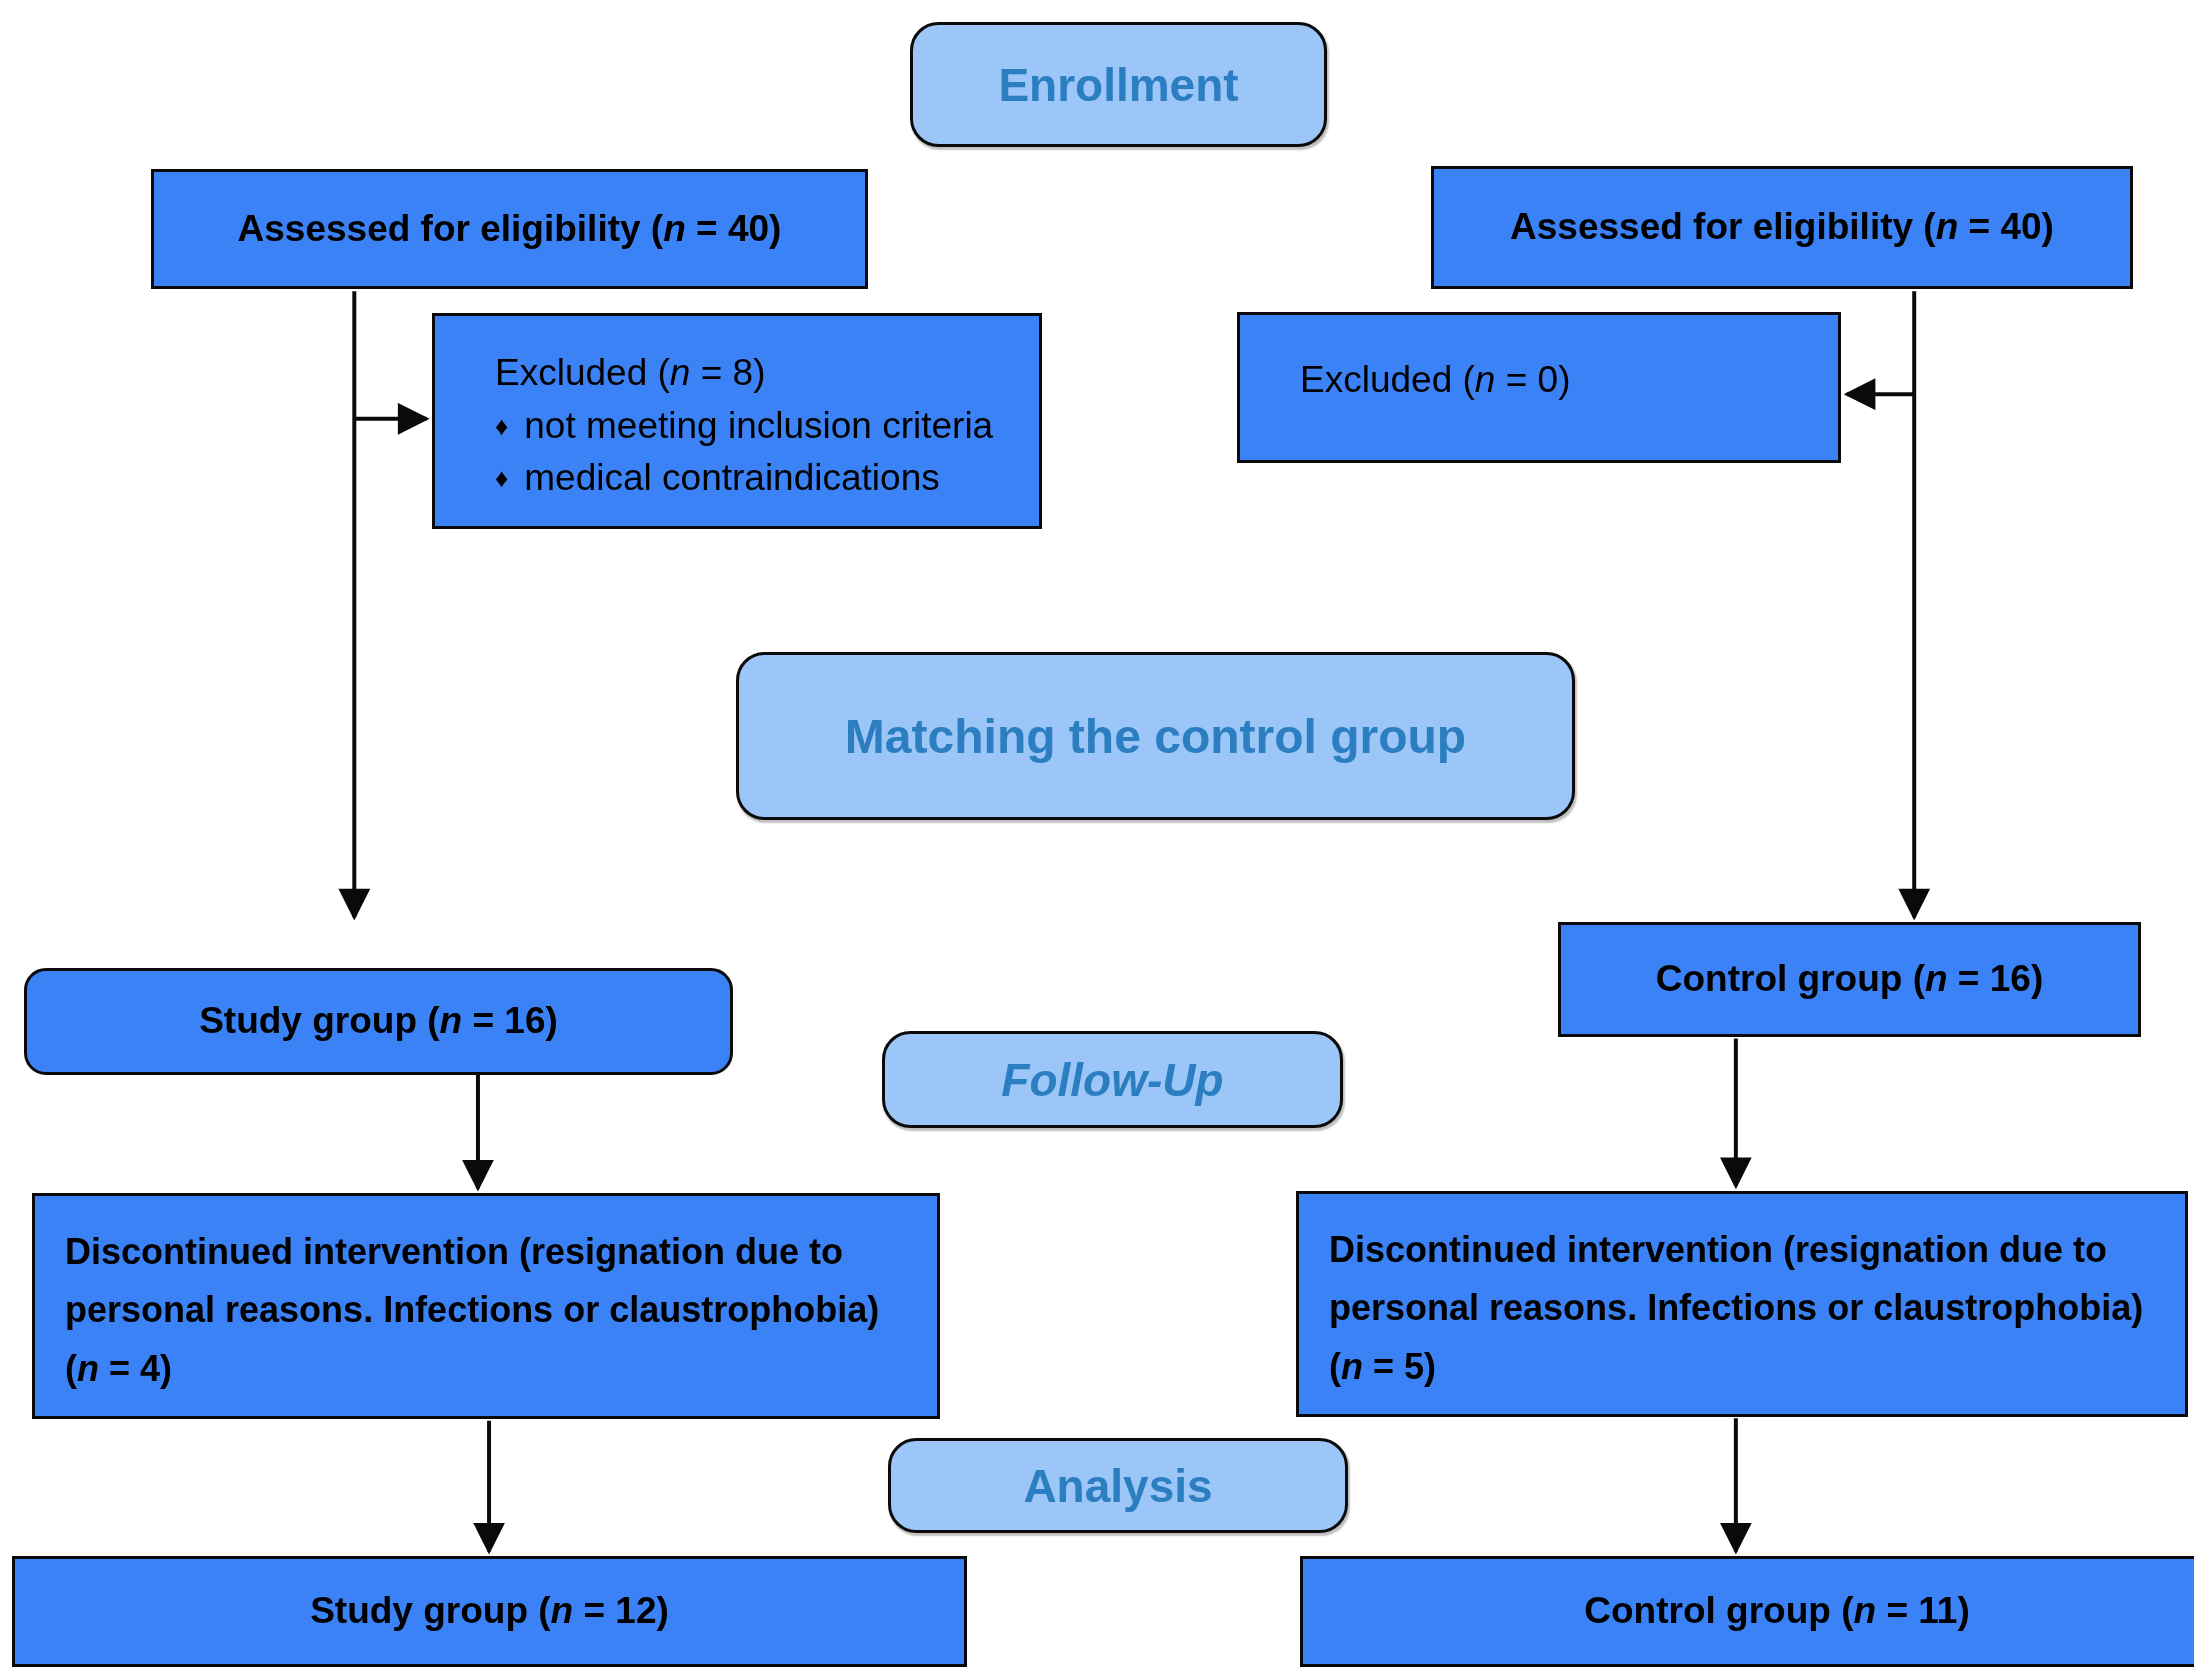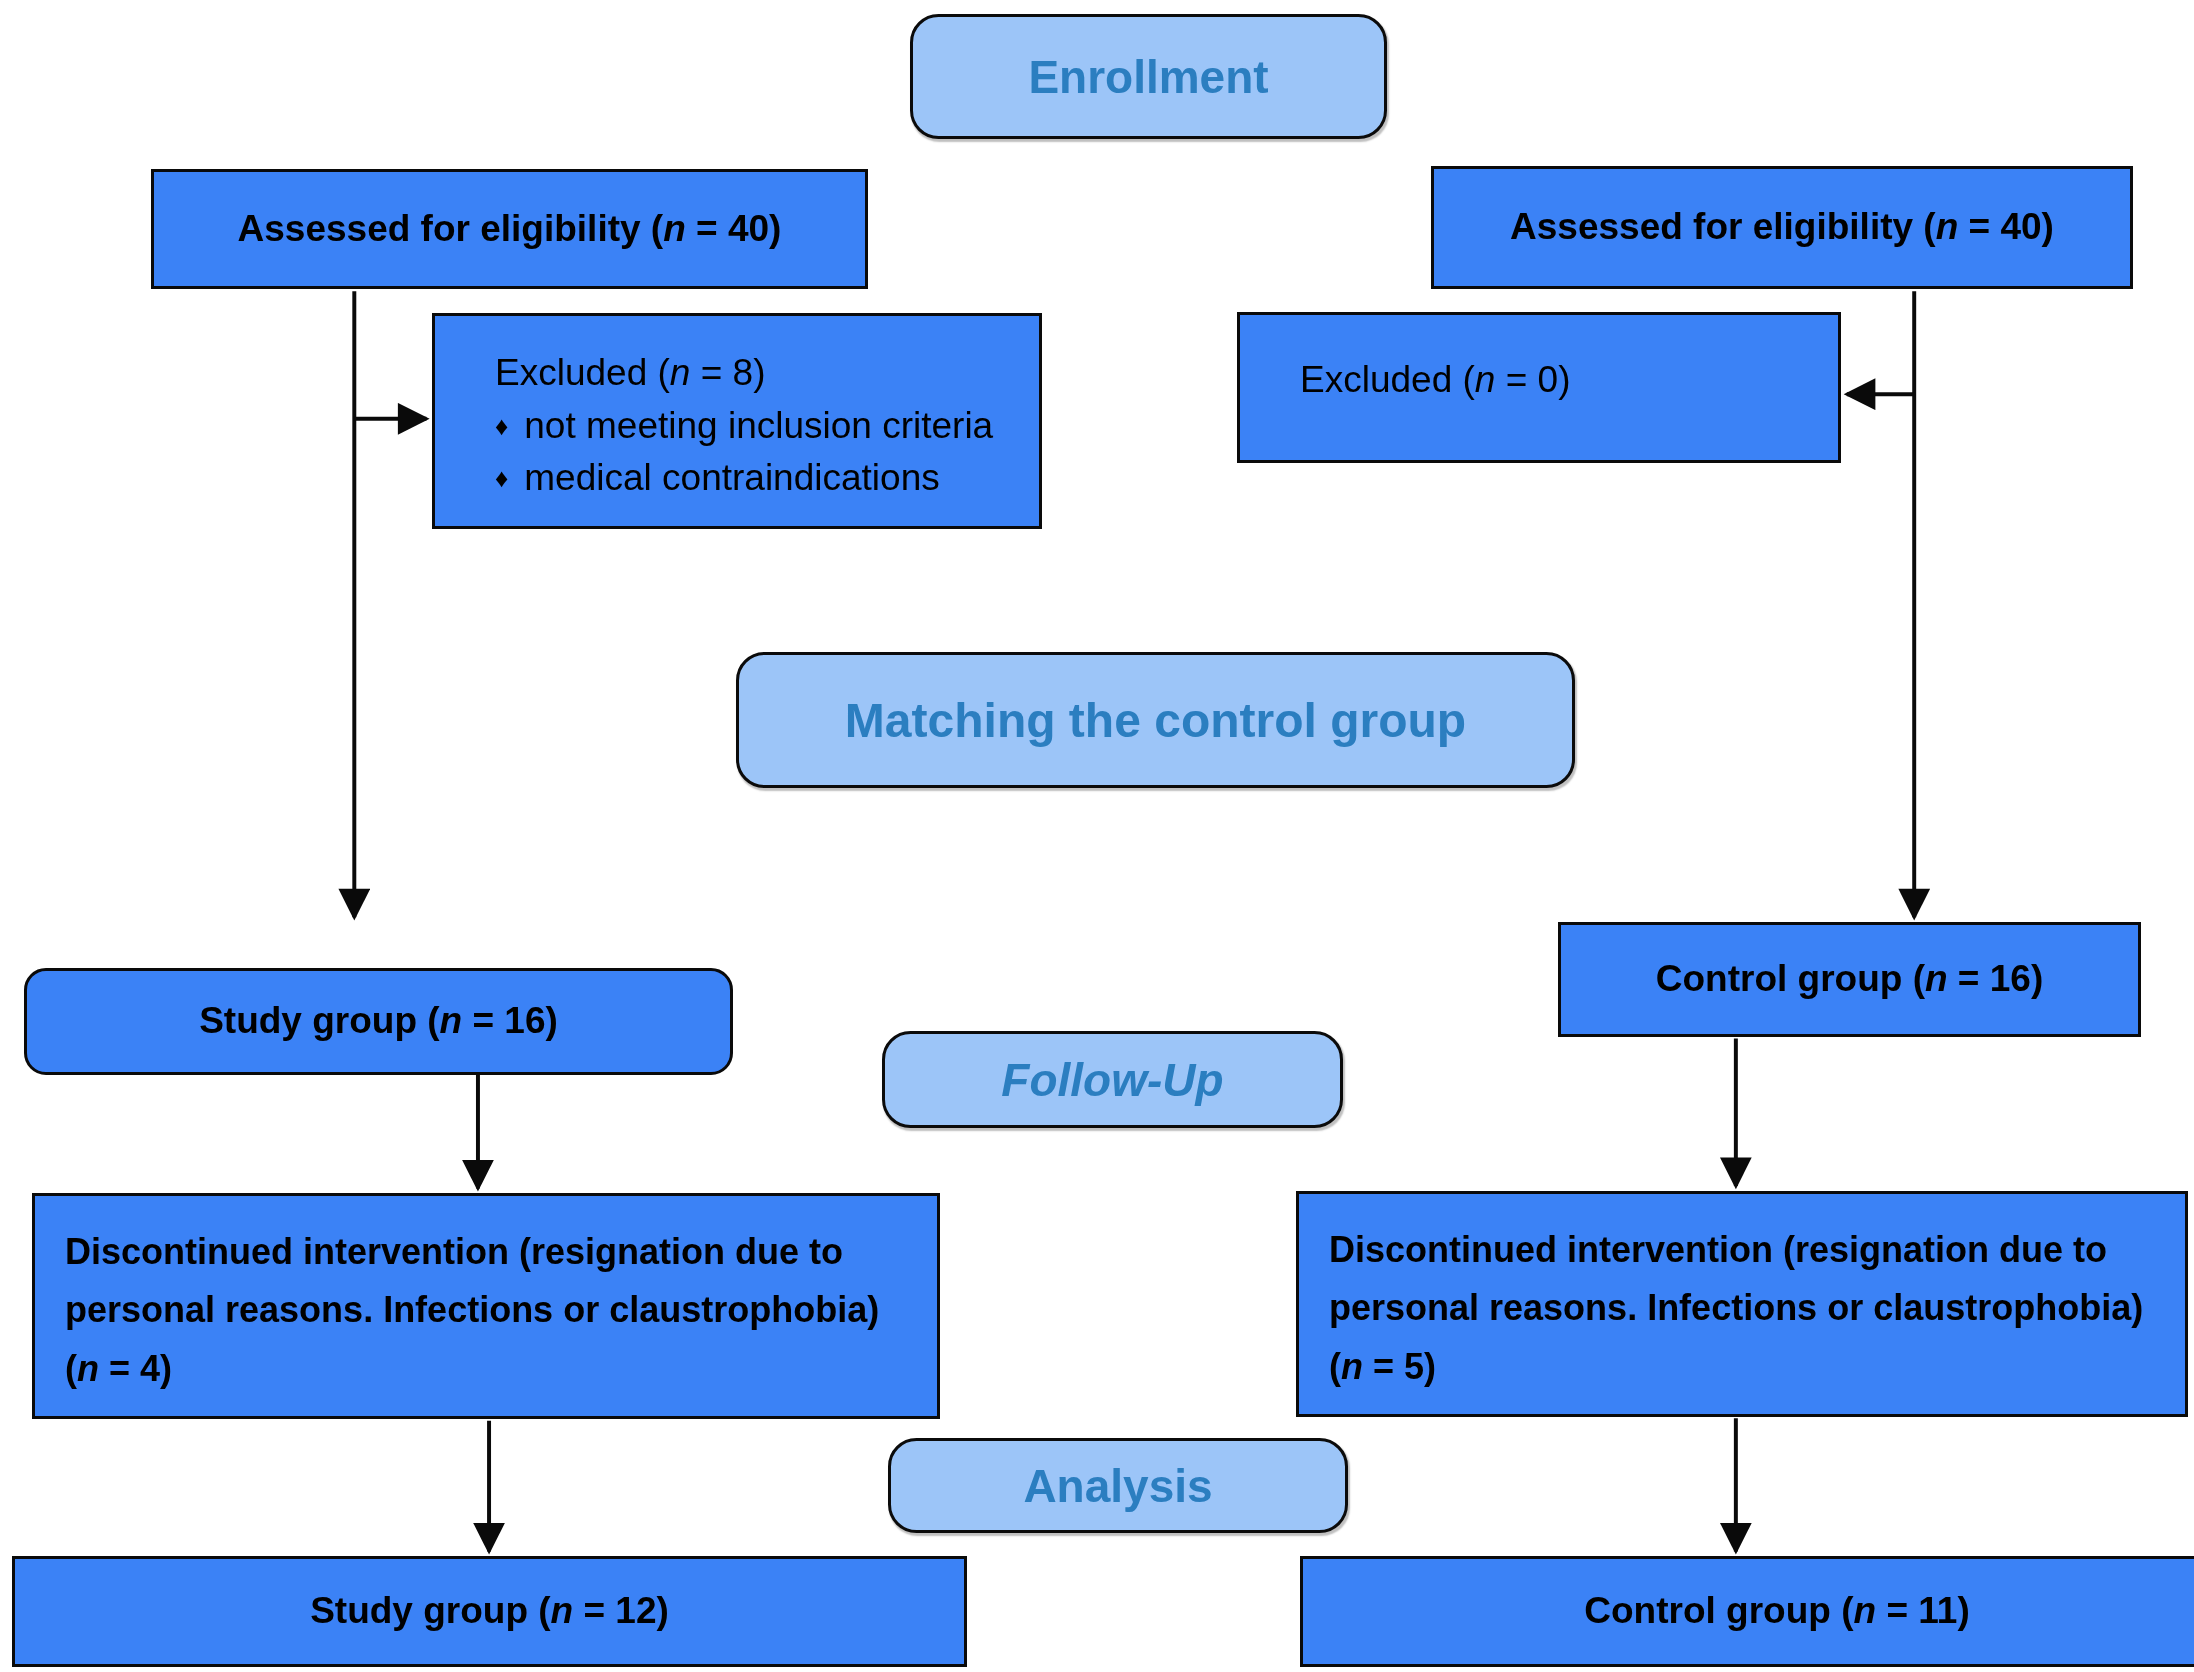--- a/index.html
+++ b/index.html
@@ -77,24 +77,24 @@
       <line x1="447" y1="528" x2="538" y2="528" marker-end="url(#ah)"></line>
       <line x1="2415" y1="367" x2="2415" y2="1157" marker-end="url(#ah)"></line>
       <line x1="2415" y1="497" x2="2330" y2="497" marker-end="url(#ah)"></line>
       <line x1="603" y1="1310" x2="603" y2="1499" marker-end="url(#ah)"></line>
       <line x1="2190" y1="1310" x2="2190" y2="1496" marker-end="url(#ah)"></line>
       <line x1="617" y1="1792" x2="617" y2="1957" marker-end="url(#ah)"></line>
       <line x1="2190" y1="1789" x2="2190" y2="1957" marker-end="url(#ah)"></line>
     </g>
   </svg>
 
-  <div class="stage" style="left:910px;top:14px;width:477px;height:125px;">
+  <div class="stage" style="left:910px;top:22px;width:417px;height:125px;">
     <span class="stage-label">Enrollment</span>
   </div>
-  <div class="stage" style="left:736px;top:652px;width:839px;height:136px;">
+  <div class="stage" style="left:736px;top:652px;width:839px;height:168px;">
     <span class="stage-label" style="font-size:48px;">Matching the control group</span>
   </div>
   <div class="stage" style="left:882px;top:1031px;width:461px;height:97px;font-style:italic;">
     <span class="stage-label">Follow-Up</span>
   </div>
   <div class="stage" style="left:888px;top:1438px;width:460px;height:95px;">
     <span class="stage-label">Analysis</span>
   </div>
 
   <div class="box center" style="left:151px;top:169px;width:717px;height:120px;">

